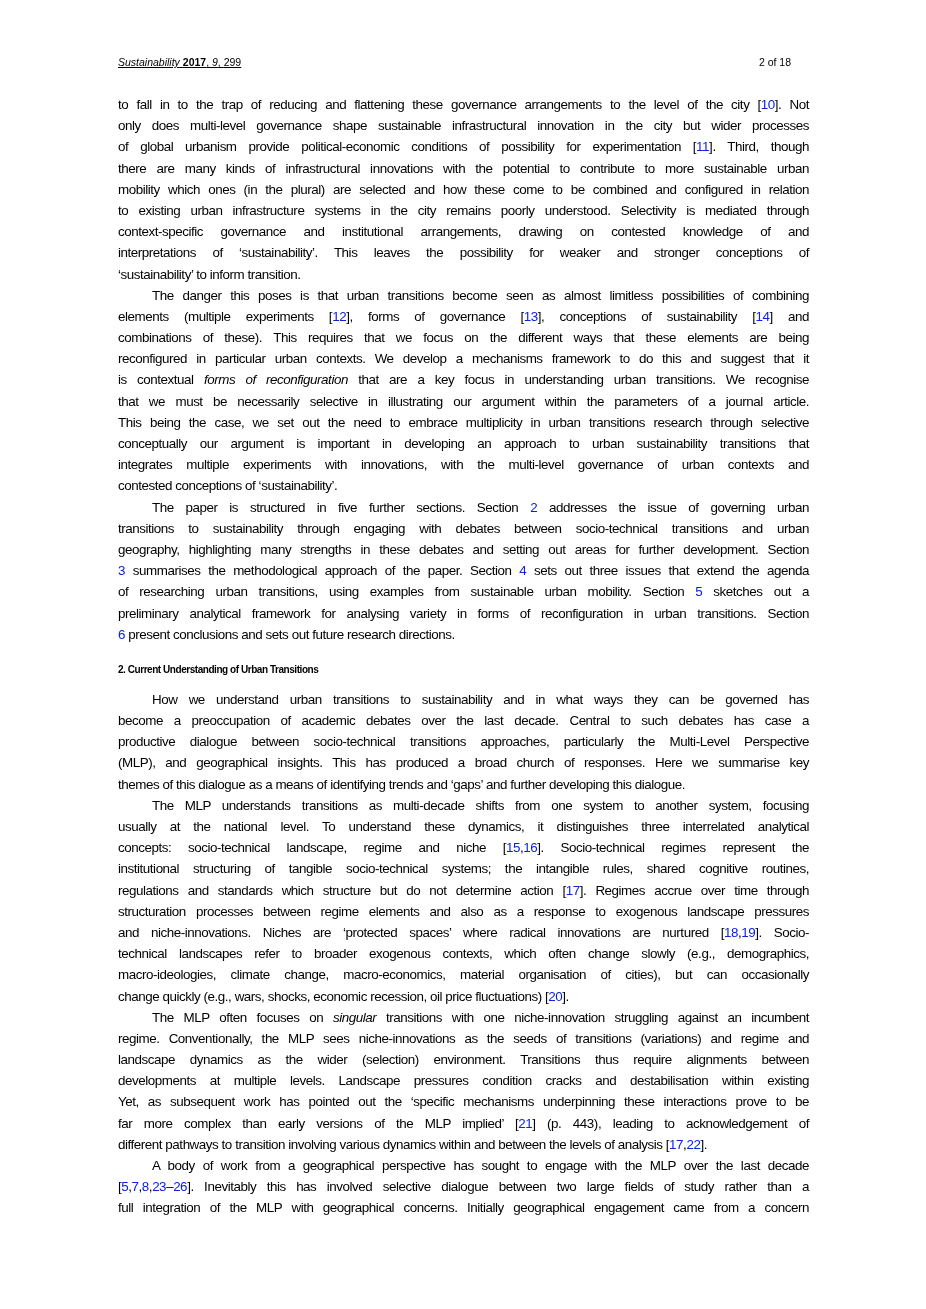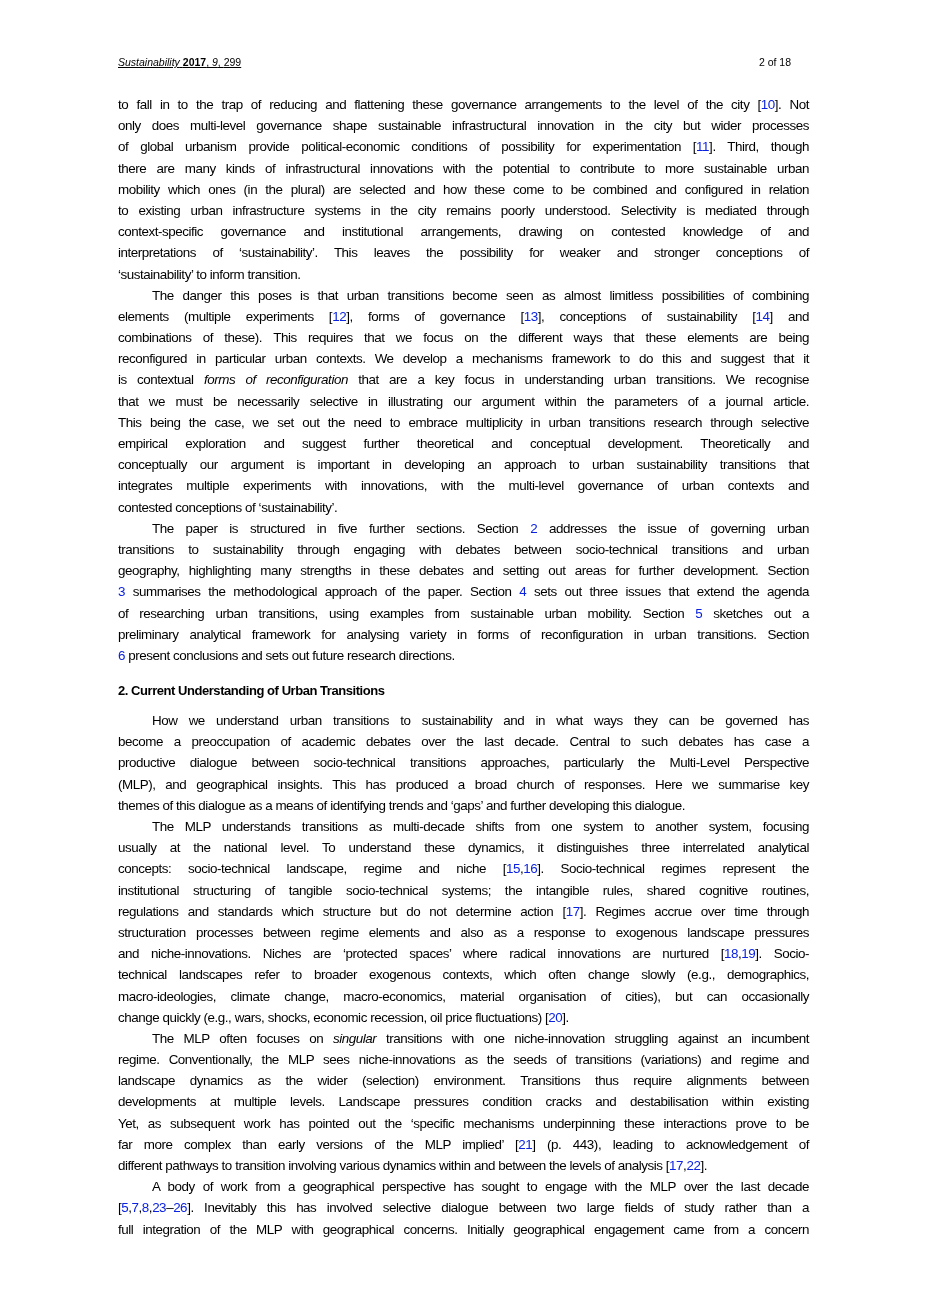--- a/index.html
+++ b/index.html
@@ -7,21 +7,21 @@
   .page { position: absolute; left: 118px; top: 0; width: 691px; }
   .header { position: absolute; top: 56px; left: 0; width: 691px; height: 16px; font-size: 10.5px; }
   .header .journal { position: absolute; left: 0; top: 0; text-decoration: underline; }
   .header .pageno { position: absolute; right: 18px; top: 0; text-align: center; }
   .body { position: absolute; top: 94px; left: 0; width: 691px; }
   .line { height: 21.2px; line-height: 21.2px; font-size: 13.4px; white-space: nowrap; text-align: justify; text-align-last: justify; letter-spacing: -0.45px; word-spacing: 0px; }
   .line.last { text-align-last: left; }
   .line.indent { padding-left: 34px; }
   .ref { color: #0b22e0; }
   .gap { height: 14px; }
-  .heading { font-weight: bold; font-size: 13px; height: 21px; line-height: 21px; letter-spacing: -0.45px; }
+  .heading { font-weight: bold; font-size: 10px; height: 21px; line-height: 21px; letter-spacing: -0.45px; }
   i { font-style: italic; }
 </style>
 </head>
 <body>
 
 <div class="page">
   <div class="header">
     <span class="journal"><i>Sustainability</i> <b>2017</b>, <i>9</i>, <span>299</span></span>
     <span class="pageno">2 of 18</span>
   </div>
@@ -38,21 +38,20 @@
         <div class="line last"><span>‘sustainability’ to inform transition.</span></div>
       </div>
       <div>
         <div class="line indent"><span>The danger this poses is that urban transitions become seen as almost limitless possibilities of combining</span></div>
         <div class="line"><span>elements (multiple experiments [</span><span class="ref">12</span><span>], forms of governance [</span><span class="ref">13</span><span>], conceptions of sustainability [</span><span class="ref">14</span><span>] and</span></div>
         <div class="line"><span>combinations of these). This requires that we focus on the different ways that these elements are being</span></div>
         <div class="line"><span>reconfigured in particular urban contexts. We develop a mechanisms framework to do this and suggest that it</span></div>
         <div class="line"><span>is contextual </span><i>forms of reconfiguration</i><span> that are a key focus in understanding urban transitions. We recognise</span></div>
         <div class="line"><span>that we must be necessarily selective in illustrating our argument within the parameters of a journal article.</span></div>
         <div class="line"><span>This being the case, we set out the need to embrace multiplicity in urban transitions research through selective</span></div>
-        <div class="line"><span>empirical exploration and suggest further theoretical and conceptual development. Theoretically and</span></div>
         <div class="line"><span>conceptually our argument is important in developing an approach to urban sustainability transitions that</span></div>
         <div class="line"><span>integrates multiple experiments with innovations, with the multi-level governance of urban contexts and</span></div>
         <div class="line last"><span>contested conceptions of ‘sustainability’.</span></div>
       </div>
       <div>
         <div class="line indent"><span>The paper is structured in five further sections. Section </span><span class="ref">2</span><span> addresses the issue of governing urban</span></div>
         <div class="line"><span>transitions to sustainability through engaging with debates between socio-technical transitions and urban</span></div>
         <div class="line"><span>geography, highlighting many strengths in these debates and setting out areas for further development. Section</span></div>
         <div class="line"><span class="ref">3</span><span> summarises the methodological approach of the paper. Section </span><span class="ref">4</span><span> sets out three issues that extend the agenda</span></div>
         <div class="line"><span>of researching urban transitions, using examples from sustainable urban mobility. Section </span><span class="ref">5</span><span> sketches out a</span></div>

